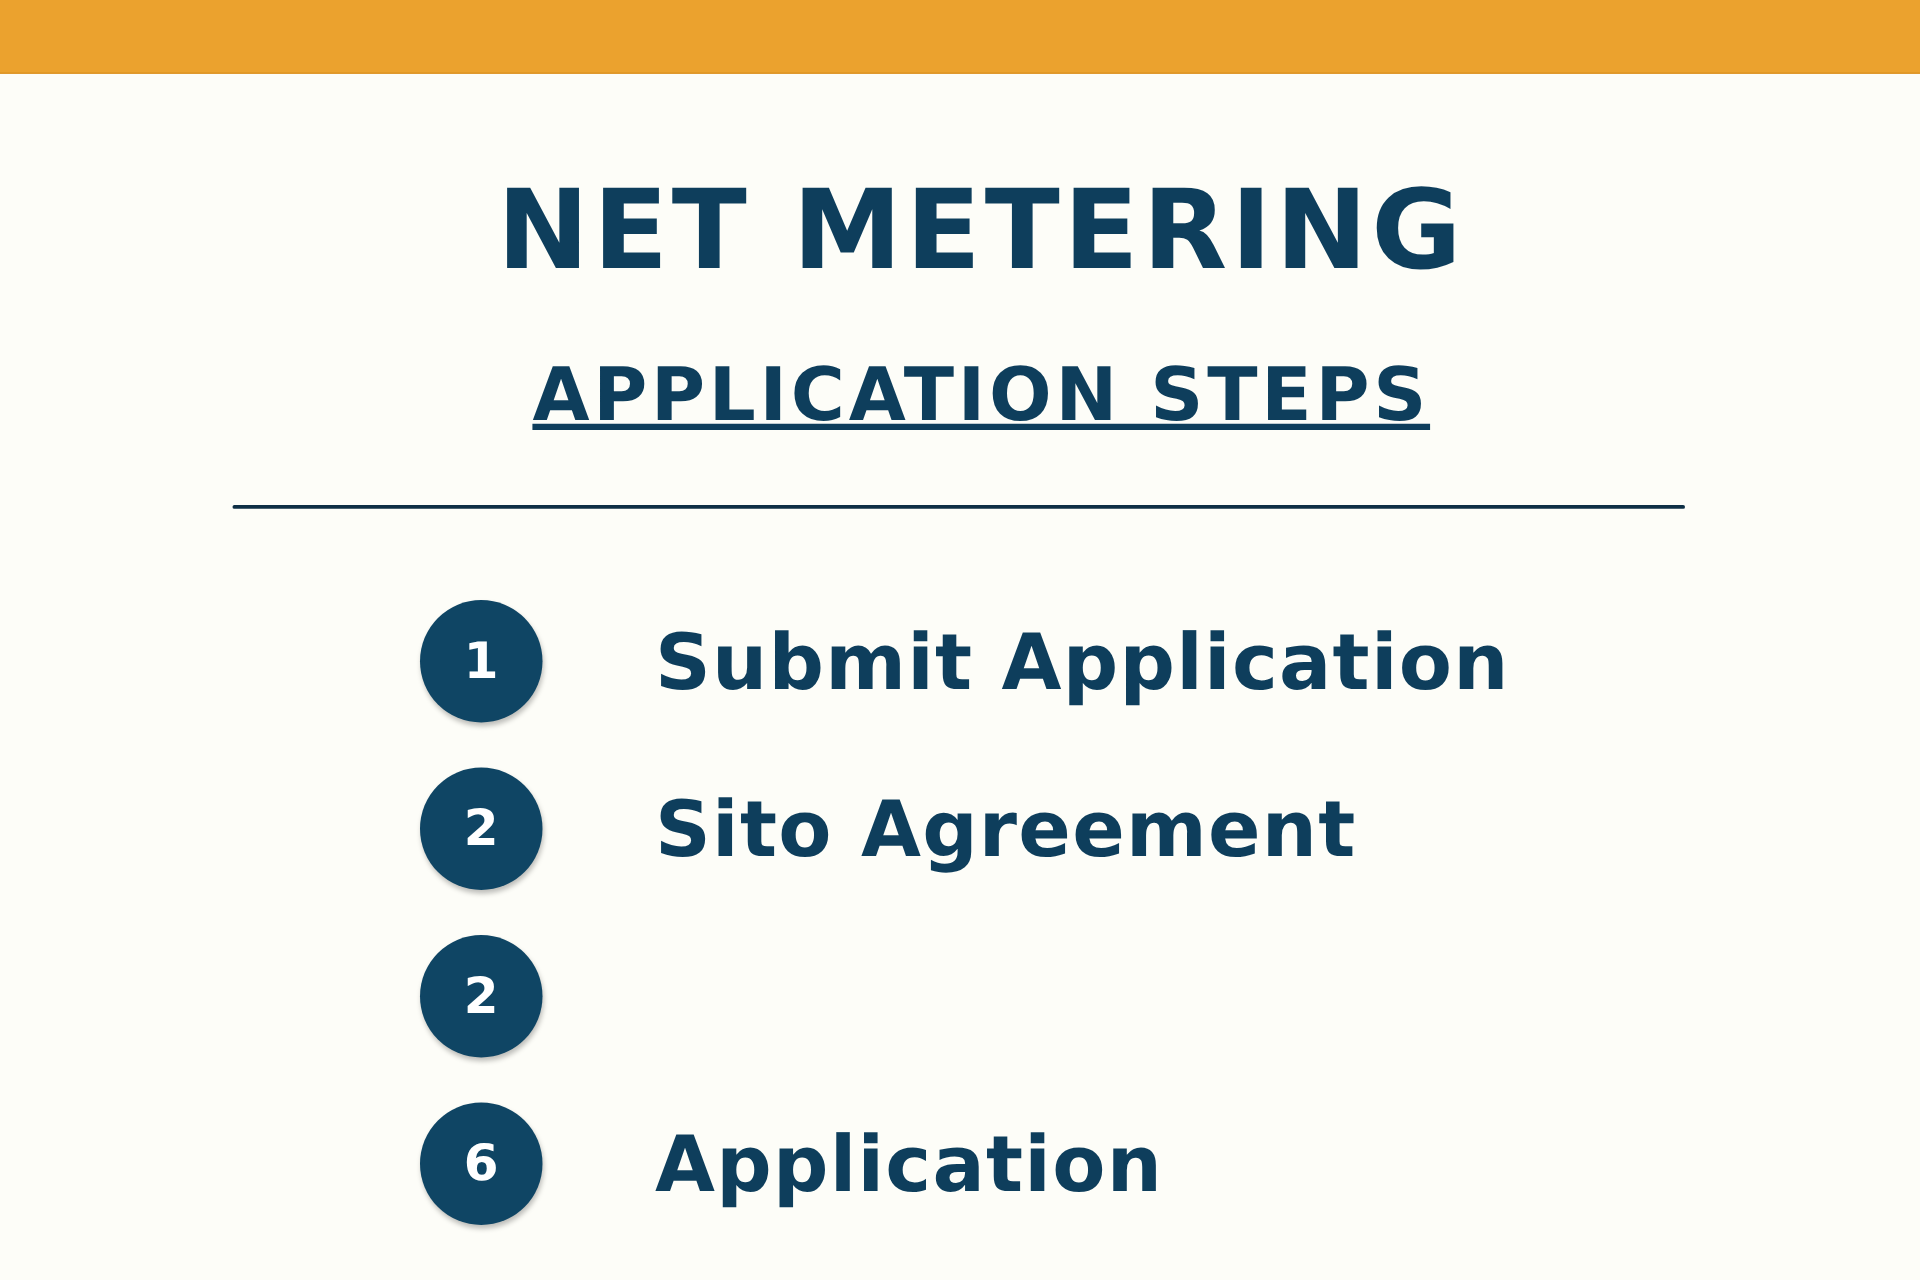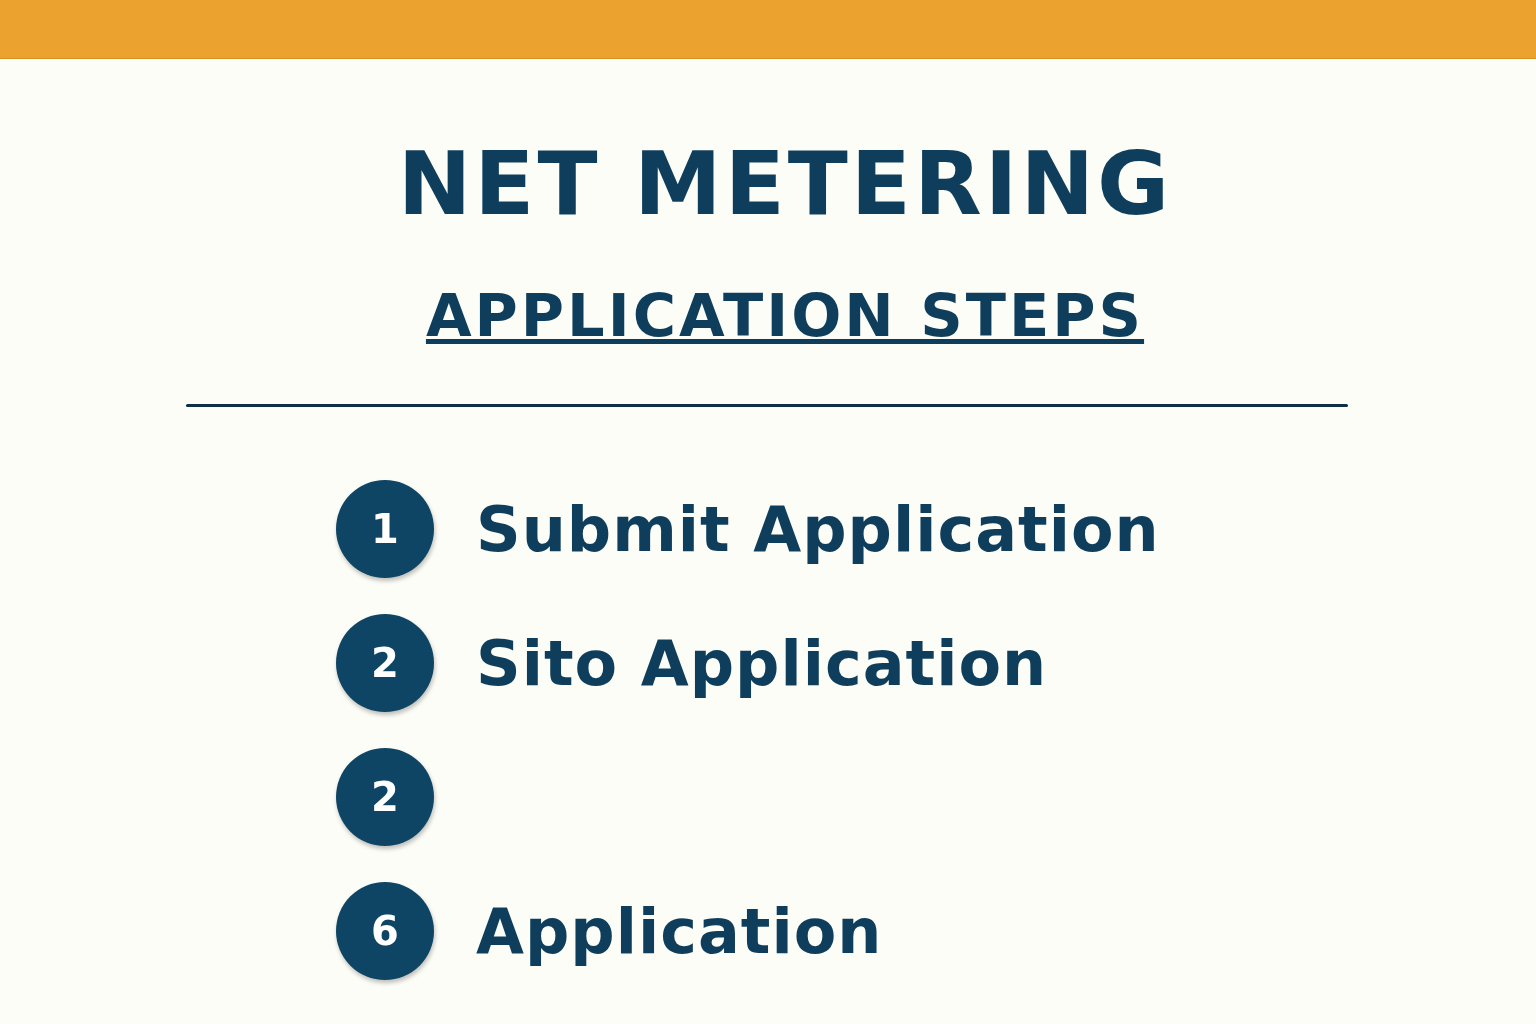--- a/index.html
+++ b/index.html
@@ -34,20 +34,21 @@
     width:98px; height:98px; border-radius:50%;
     background:#0f4564;
     color:#ffffff; font-weight:bold; font-size:40px;
     display:flex; align-items:center; justify-content:center;
     box-shadow:1px 3px 4px rgba(0,0,0,0.25);
     margin-right:42px;
   }
   .label {
     color:#0e3e5c; font-weight:bold; font-size:62px; letter-spacing:1px;
     white-space:nowrap;
+    margin-left:48px;
   }
 </style>
 </head>
 <body>
 
 <div class="top-bar"></div>
 
 <div class="title">
   <div>NET METERING</div>
   <div class="line2">APPLICATION STEPS</div>
@@ -55,21 +56,21 @@
 
 <div class="divider"></div>
 
 <div class="steps">
   <div class="step">
     <div class="badge">1</div>
     <div class="label">Submit Application</div>
   </div>
   <div class="step">
     <div class="badge">2</div>
-    <div class="label">Sito Application</div>
+    <div class="label">Sito Agreement</div>
   </div>
   <div class="step">
     <div class="badge">2</div>
   </div>
   <div class="step">
     <div class="badge">6</div>
     <div class="label">Application</div>
   </div>
 </div>
 

